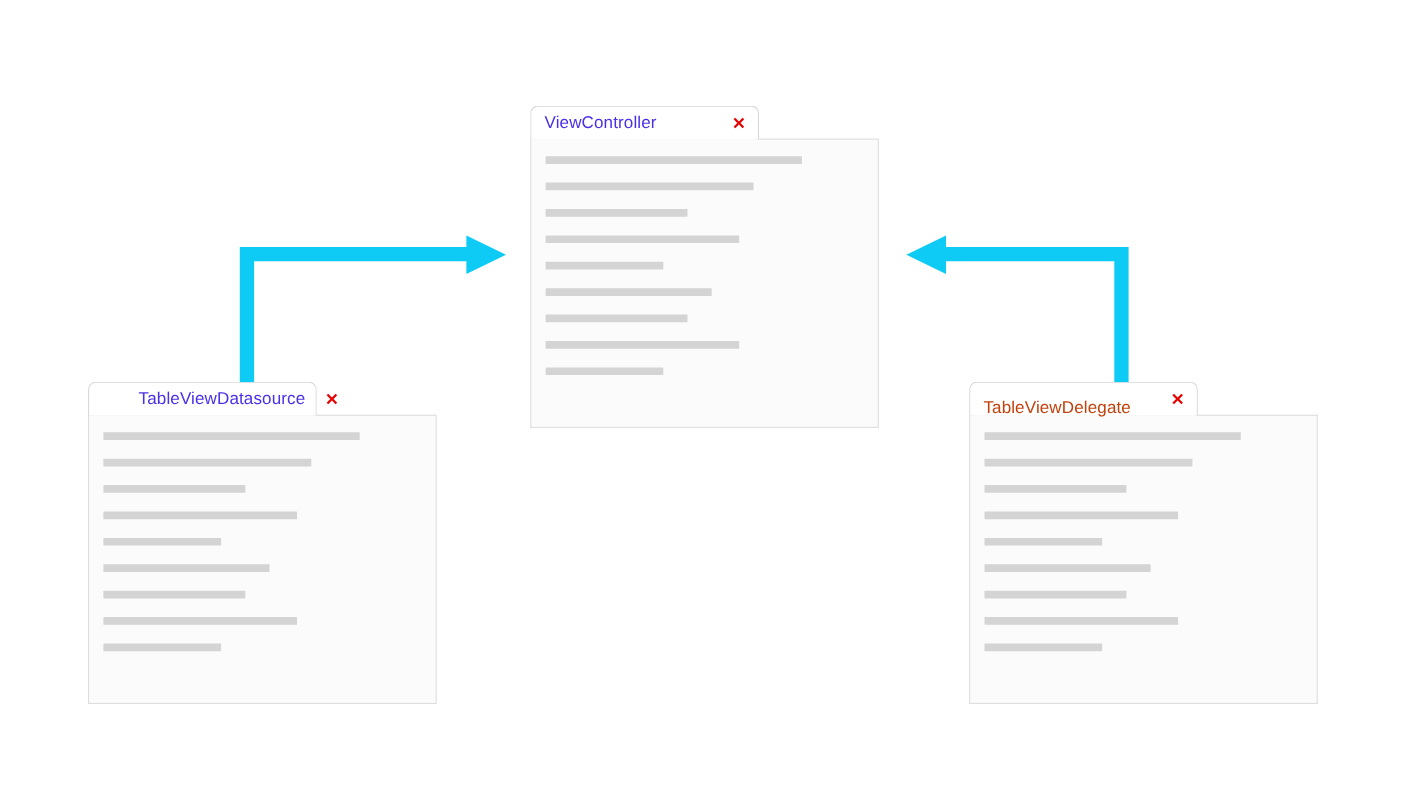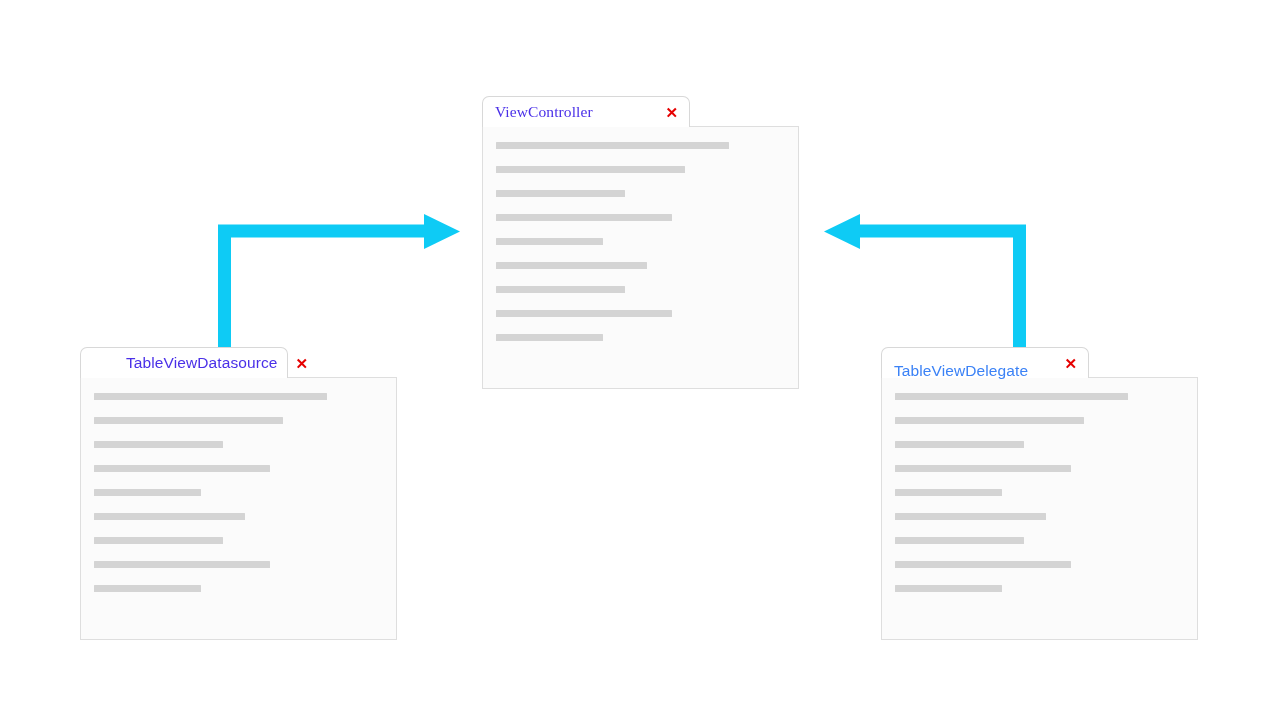--- a/index.html
+++ b/index.html
@@ -115,21 +115,21 @@
     </g>
 
     <g>
       <path d="M 1019.5 350 L 1019.5 231 L 854 231" fill="none" stroke="#0ecbf5" stroke-width="13" stroke-linecap="butt" stroke-linejoin="miter"></path>
       <polygon points="860,214 824,231.5 860,249" fill="#0ecbf5"></polygon>
     </g>
   </svg>
 
   <div class="card" id="card-viewcontroller">
     <div class="card-tab">
-      <span class="card-title" style="color: rgb(74, 48, 232); font-family: Liberation Serif, serif;">ViewController</span>
+      <span class="card-title" style="color: rgb(74, 48, 232);">ViewController</span>
       <span class="card-close" style="color: rgb(230, 0, 0);">✕</span>
     </div>
     <div class="card-body" style="background: rgb(251, 251, 251); border-color: rgb(222, 222, 222);">
       <div class="card-lines">
           <div class="line" style="width: 74%; background: rgb(212, 212, 212);"></div>
           <div class="line" style="width: 60%; background: rgb(212, 212, 212);"></div>
           <div class="line" style="width: 41%; background: rgb(212, 212, 212);"></div>
           <div class="line" style="width: 56%; background: rgb(212, 212, 212);"></div>
           <div class="line" style="width: 34%; background: rgb(212, 212, 212);"></div>
           <div class="line" style="width: 48%; background: rgb(212, 212, 212);"></div>
@@ -155,21 +155,21 @@
           <div class="line" style="width: 48%; background: rgb(212, 212, 212);"></div>
           <div class="line" style="width: 41%; background: rgb(212, 212, 212);"></div>
           <div class="line" style="width: 56%; background: rgb(212, 212, 212);"></div>
           <div class="line" style="width: 34%; background: rgb(212, 212, 212);"></div>
         </div>
     </div>
   </div>
 
   <div class="card" id="card-tableviewdelegate">
     <div class="card-tab">
-      <span class="card-title" style="color: #3b82f6; margin-top: 16px;">TableViewDelegate</span>
+      <span class="card-title" style="color: #c2410c; margin-top: 16px;">TableViewDelegate</span>
       <span class="card-close" style="color: rgb(230, 0, 0);">✕</span>
     </div>
     <div class="card-body" style="background: rgb(251, 251, 251); border-color: rgb(222, 222, 222);">
       <div class="card-lines">
           <div class="line" style="width: 74%; background: rgb(212, 212, 212);"></div>
           <div class="line" style="width: 60%; background: rgb(212, 212, 212);"></div>
           <div class="line" style="width: 41%; background: rgb(212, 212, 212);"></div>
           <div class="line" style="width: 56%; background: rgb(212, 212, 212);"></div>
           <div class="line" style="width: 34%; background: rgb(212, 212, 212);"></div>
           <div class="line" style="width: 48%; background: rgb(212, 212, 212);"></div>

